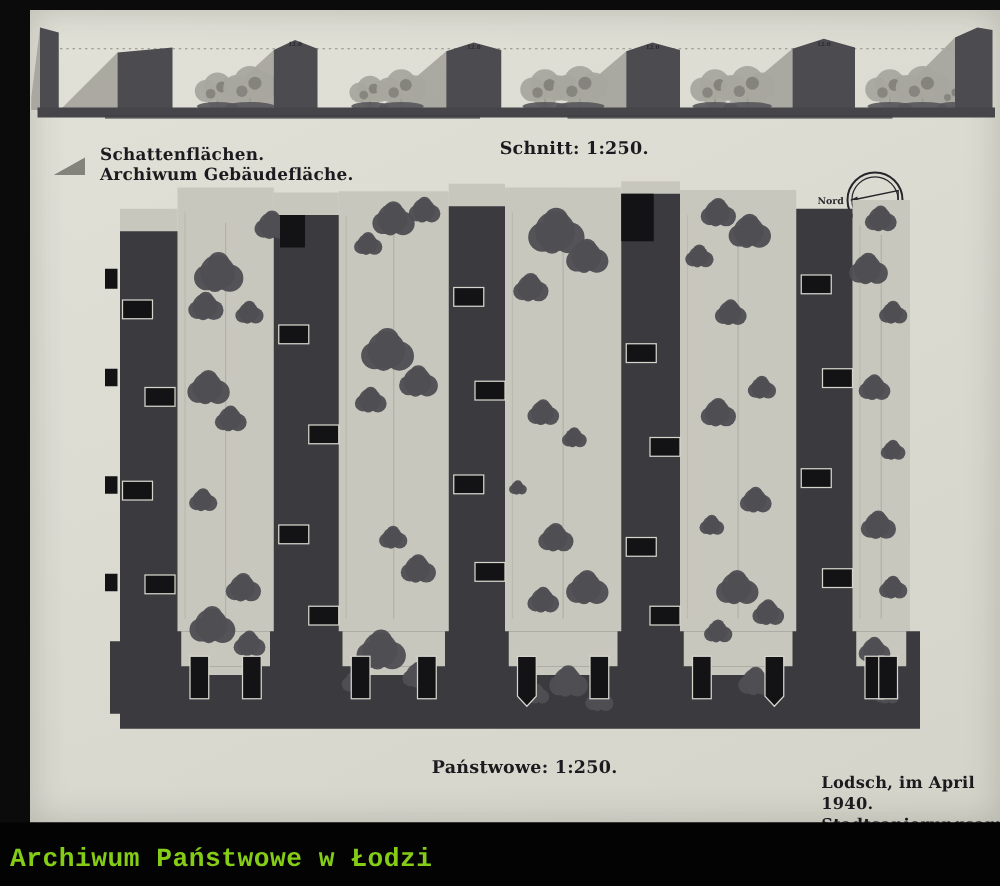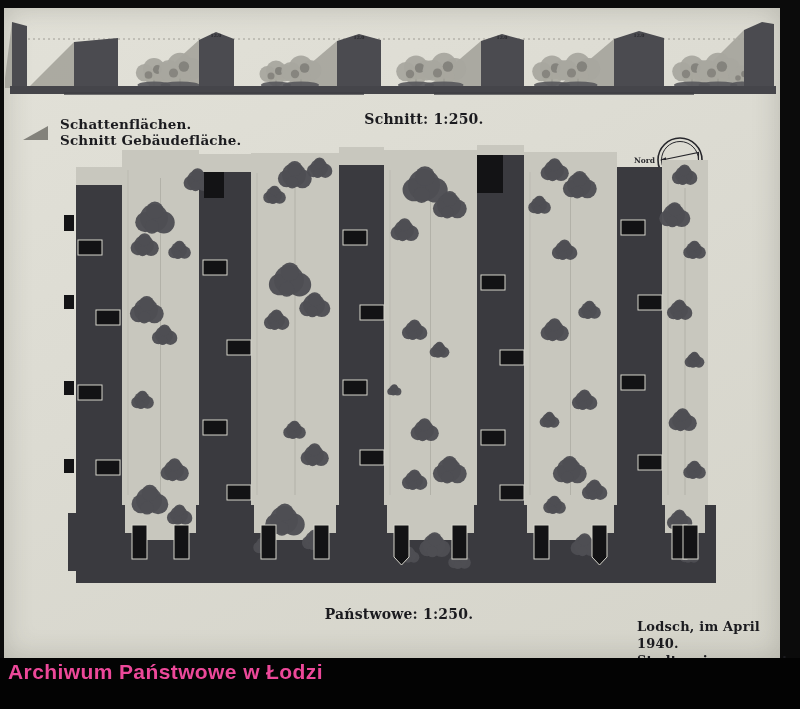--- a/index.html
+++ b/index.html
@@ -1,31 +1,31 @@
 <!DOCTYPE html>
 <html><head>
 <meta charset="utf-8">
 <style>
   html,body{margin:0;padding:0;background:#0a0a0a;}
   .stage{position:relative;width:800px;height:709px;background:#0b0b0b;overflow:hidden;
          font-family:"DejaVu Serif", serif;}
   
-  .sheet{position:absolute;left:4px;top:8px;width:776px;height:650px;
+  .sheet{position:absolute;left:24px;top:8px;width:776px;height:650px;
          background:linear-gradient(155deg,#e2e1d8 0%,#dcdbd2 45%,#d5d4ca 100%);
          box-shadow:inset 0 0 28px rgba(60,60,50,.22);}
   .abs{position:absolute;}
   .lbl{color:#1b1b1f;font-weight:700;letter-spacing:.2px;}
   .legend-line{font-size:13.5px;line-height:16px;}
-  .scale-lbl{font-size:14px;text-align:center;}
+  .scale-lbl{font-size:14px;text-align:right;}
   .sig-line{font-size:13px;line-height:17px;}
   
   .bar{position:absolute;left:0;bottom:0;width:800px;height:51px;background:#030303;
        display:flex;align-items:flex-end;}
-  .bar span{font-family:Liberation Sans, sans-serif;font-weight:700;font-size:21px;
-            color:#ec4899;padding:0 0 25px 8px;letter-spacing:.4px;}
+  .bar span{font-family:Liberation Mono, monospace;font-weight:700;font-size:21px;
+            color:#84cc16;padding:0 0 9px 8px;letter-spacing:.4px;}
   svg{display:block;}
 </style>
 </head>
 <body>
 
 <div class="stage">
   <div class="sheet">
 
     <svg class="abs" style="left:0;top:0" width="780" height="100" viewBox="0 0 780 100">
       <g id="sec-eaves">
@@ -172,21 +172,21 @@
         <text x="498" y="31">12.0</text>
         <text x="635" y="29">12.0</text>
       </g>
     </svg>
 
     <div class="abs" style="left:18px;top:108px;width:250px;height:40px">
       <svg class="abs" style="left:0;top:8px" width="28" height="18" viewBox="0 0 28 18">
         <polygon points="1,16 26,16 26,2" fill="#83827b"></polygon>
       </svg>
       <div class="abs lbl legend-line" style="left:38px;top:0">Schattenflächen.</div>
-      <div class="abs lbl legend-line" style="left:38px;top:16px">Schnitt Gebäudefläche.</div>
+      <div class="abs lbl legend-line" style="left:38px;top:16px">Archiwum Gebäudefläche.</div>
     </div>
 
     <div class="abs lbl scale-lbl" style="left:345px;top:103px;width:150px">Schnitt: 1:250.</div>
 
     <div class="abs lbl scale-lbl" style="left:320px;top:598px;width:150px">Państwowe: 1:250.</div>
 
     <svg class="abs" style="left:630px;top:122px" width="110" height="64" viewBox="0 0 110 64">
       <circle cx="46" cy="30" r="22" fill="none" stroke="#26262b" stroke-width="1.6"></circle>
       <circle cx="46" cy="30" r="18.5" fill="none" stroke="#26262b" stroke-width="1"></circle>
       <polygon points="28,30 64.5,22.5 64.5,37.5" fill="none" stroke="#26262b" stroke-width="1.1"></polygon>

